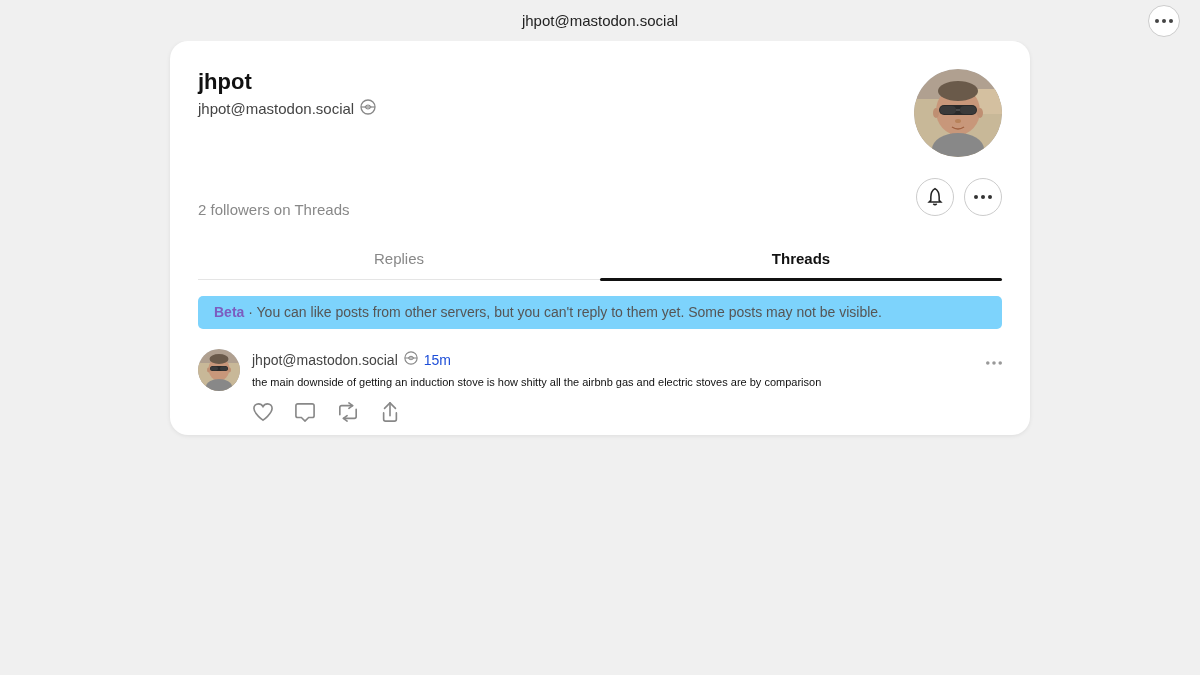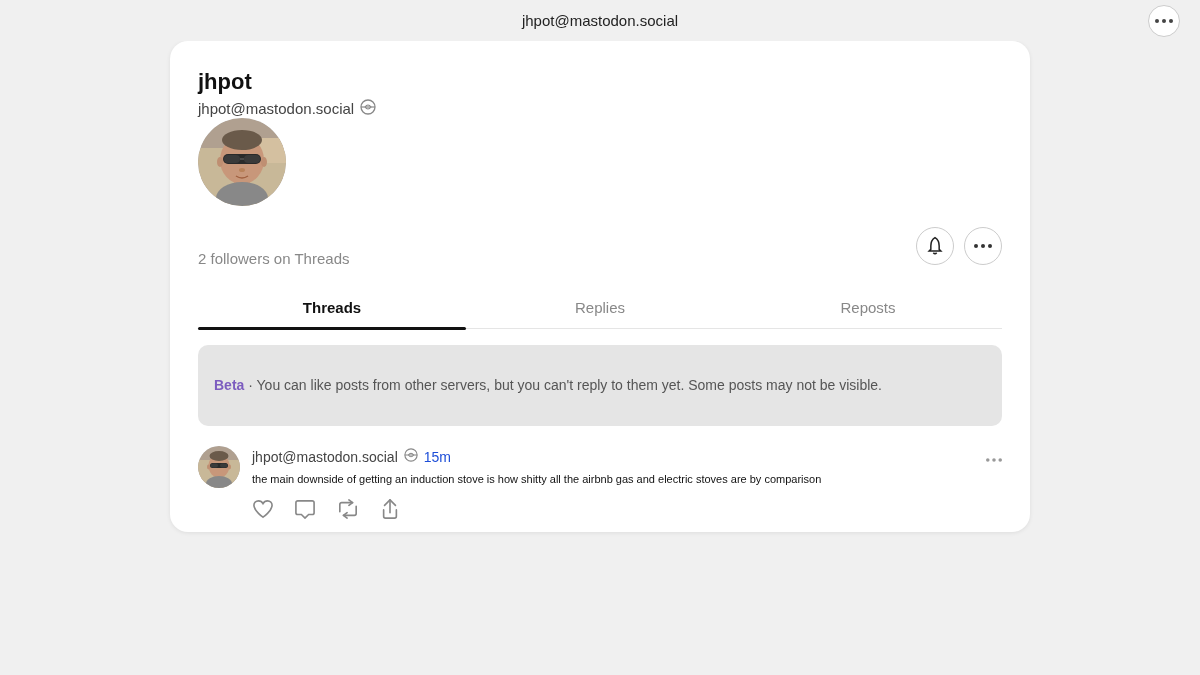--- a/index.html
+++ b/index.html
@@ -52,21 +52,20 @@
       max-width: 95vw;
       padding: 28px 28px 0 28px;
       box-shadow: 0 1px 4px rgba(0,0,0,0.08);
     }
 
     .profile-header {
       display: flex;
       align-items: flex-start;
       justify-content: space-between;
       margin-bottom: 18px;
-      flex-direction: column;
     }
 
     .profile-info {}
 
     .profile-name {
       font-size: 22px;
       font-weight: 700;
       color: #111;
       margin-bottom: 4px;
     }
@@ -176,23 +175,23 @@
       height: 2.5px;
       background: #111;
       border-radius: 2px;
     }
 
     .content-area {
       padding: 16px 0 0 0;
     }
 
     .beta-banner {
-      background: #e5e5e5;
-      border-radius: 10px;
-      padding: 30px 16px;
+      background: #7dd3fc;
+      border-radius: 5px;
+      padding: 6px 16px;
       margin-bottom: 16px;
     }
 
     .beta-banner-text {
       font-size: 14px;
       color: #555;
       line-height: 1.5;
     }
 
     .beta-banner-text .beta-label {
@@ -360,28 +359,25 @@
           <circle cx="16" cy="2" r="2" fill="#333"></circle>
         </svg>
       </div>
     </div>
   </div>
 
   
 
   
   <div class="tabs">
+    <div class="tab">
+      <span>Replies</span>
+    </div>
     <div class="tab active">
       <span>Threads</span>
-    </div>
-    <div class="tab">
-      <span>Replies</span>
-    </div>
-    <div class="tab">
-      <span>Reposts</span>
     </div>
   </div>
 
   
   <div class="content-area">
 
     <div class="beta-banner">
       <div class="beta-banner-text">
         <span class="beta-label">Beta</span><span> · You can like posts from other servers, but you can't reply to them yet. Some posts may not be visible.</span>
       </div>

